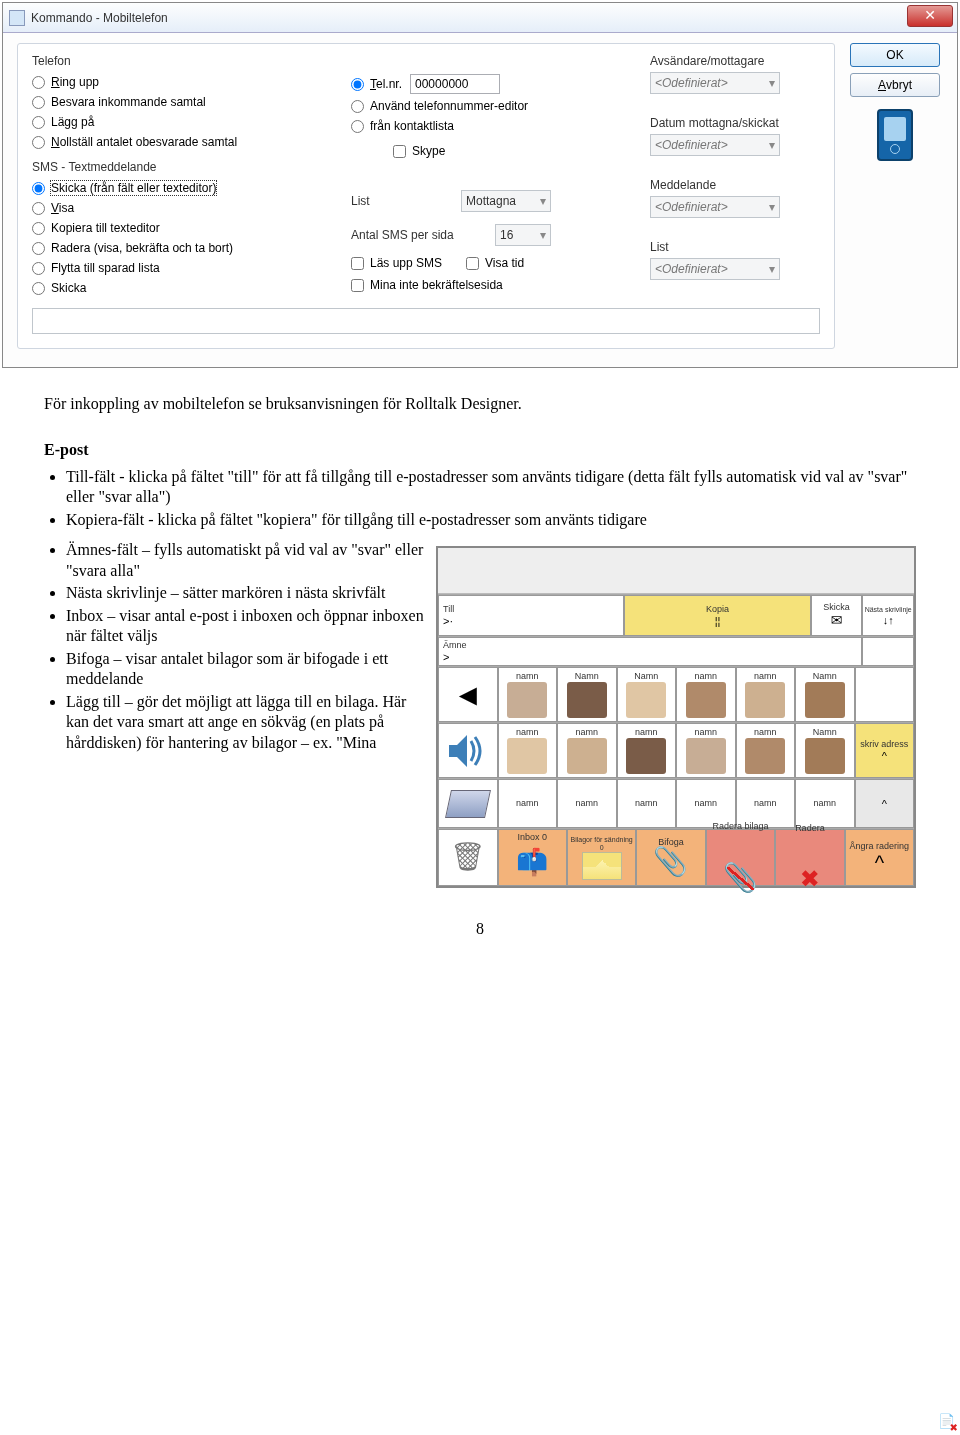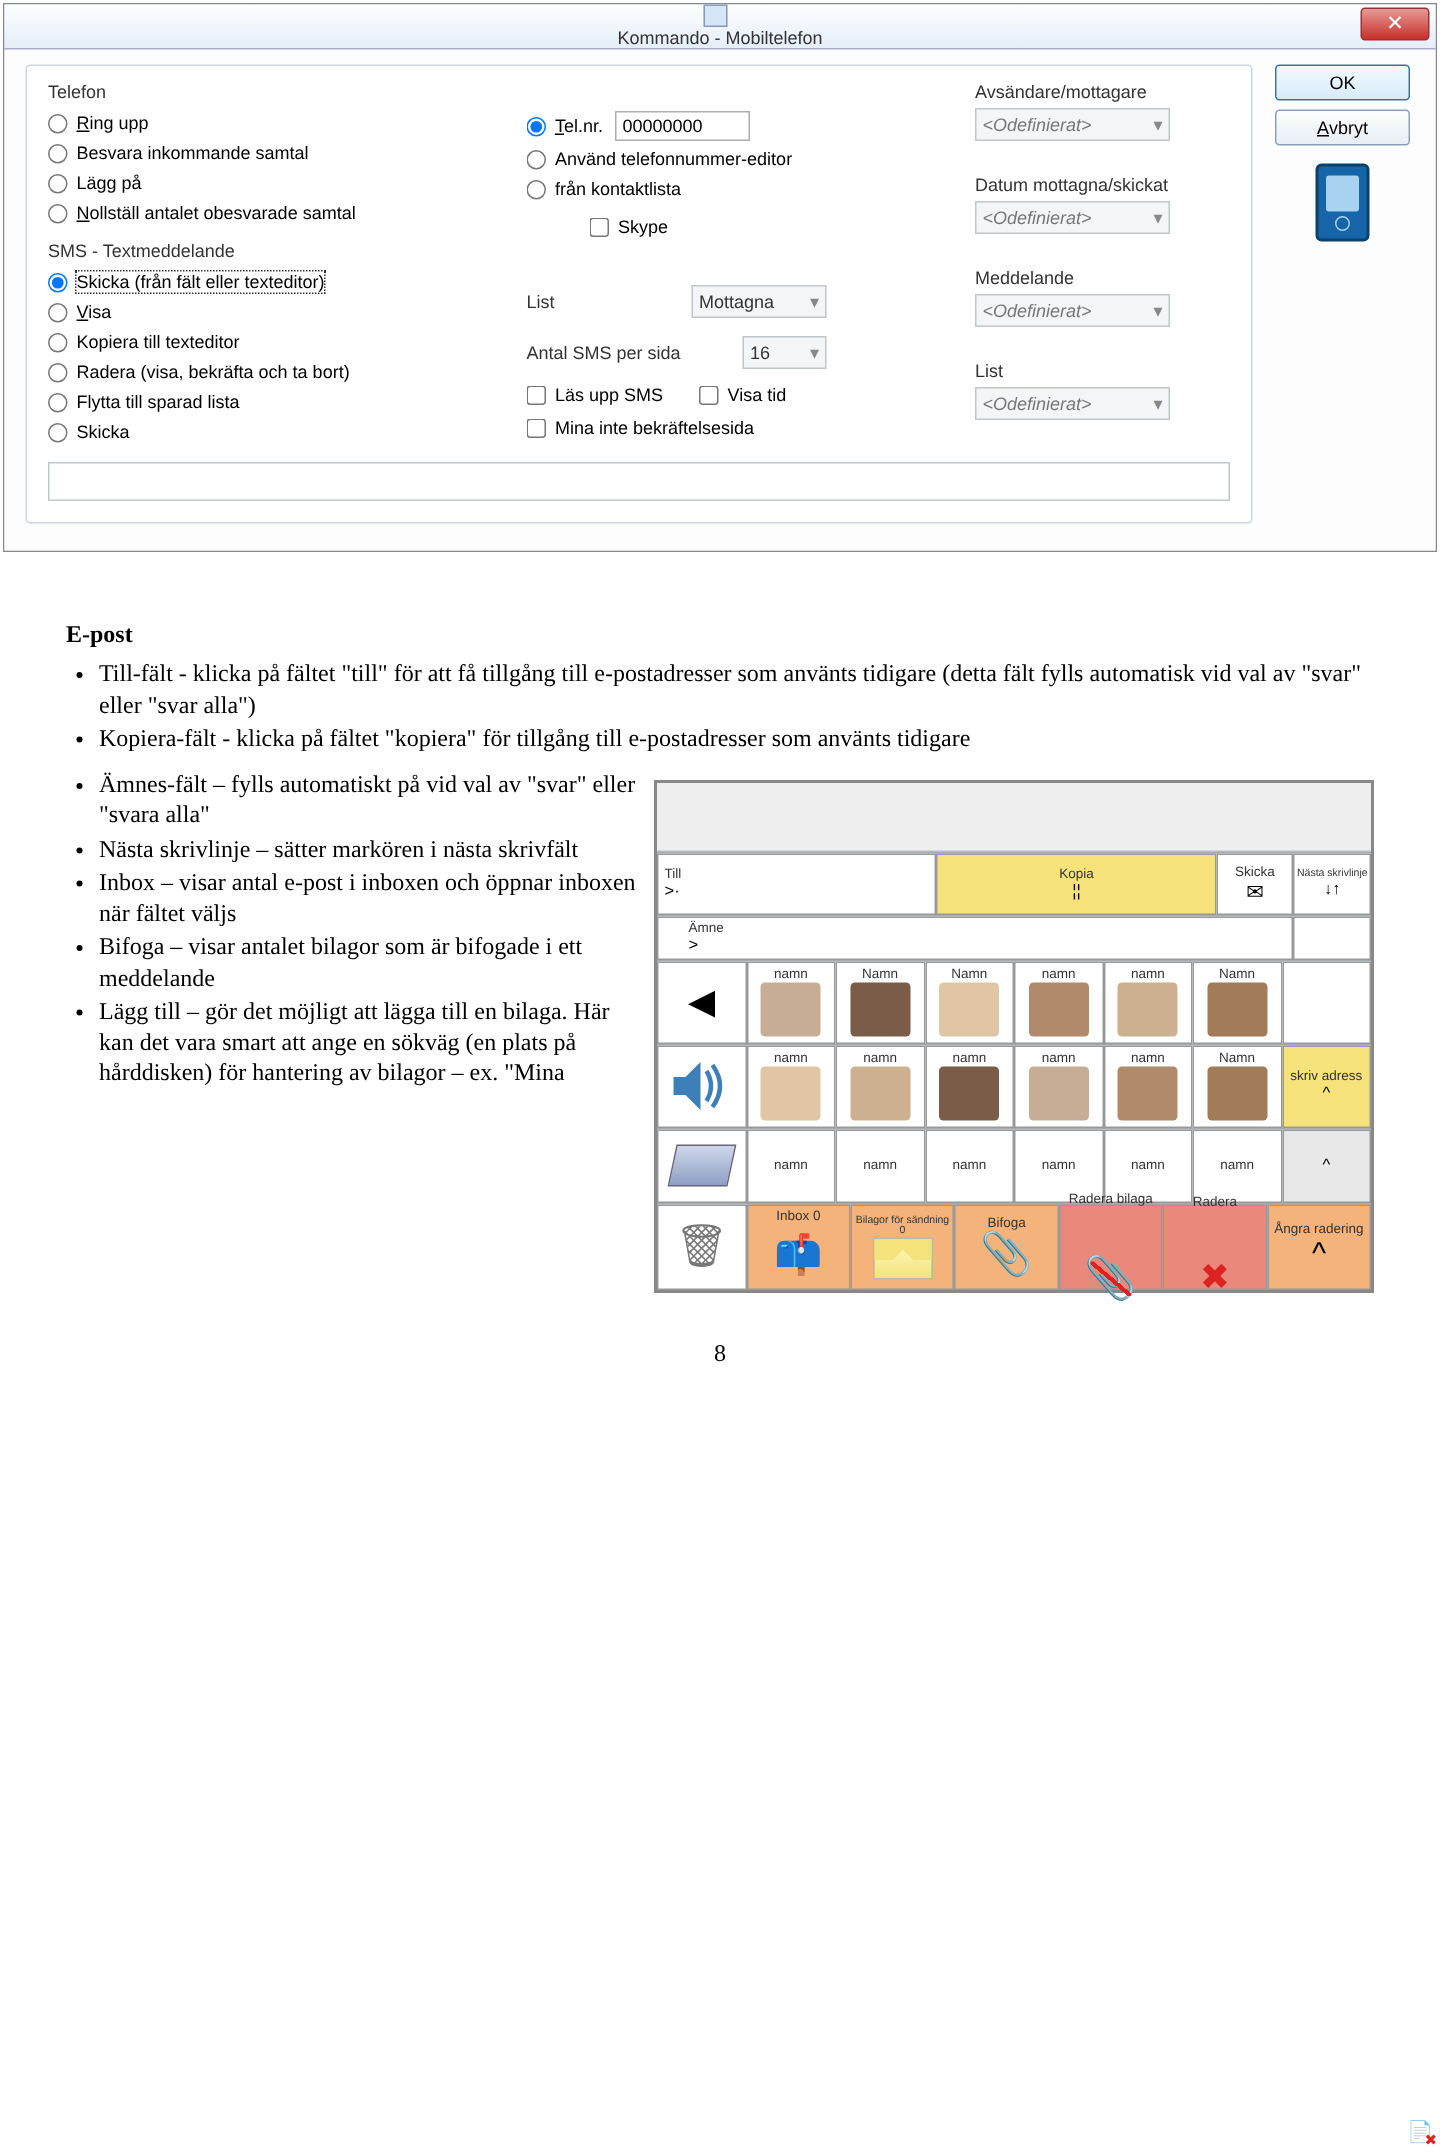--- a/index.html
+++ b/index.html
@@ -1,20 +1,20 @@
 <!DOCTYPE html>
 <html><head>
 <meta charset="utf-8">
 <style>
   * { box-sizing: border-box; margin: 0; padding: 0; }
   body { font-family: "Segoe UI", Tahoma, Arial, sans-serif; font-size: 13px; background: #fff; color: #000; width: 960px; }
   
   
   .dialog { border: 1px solid #888; margin: 2px; background: #fff; }
-  .titlebar { background: linear-gradient(#fdfefe, #e5eef9); border-bottom: 1px solid #aac; height: 30px; display: flex; align-items: center; padding: 0 6px; position: relative; flex-direction: column; }
+  .titlebar { background: linear-gradient(#fdfefe, #e5eef9); border-bottom: 1px solid #aac; height: 30px; display: flex; align-items: center; padding: 0 6px; position: relative; }
   .titlebar-icon { width: 16px; height: 16px; background: #d4e6f7; border: 1px solid #89b; margin-right: 6px; }
   .titlebar-title { font-size: 12px; color: #333; }
   .close-btn { position: absolute; right: 4px; top: 2px; width: 46px; height: 22px; background: linear-gradient(#e49a95,#c9302c); border: 1px solid #933; border-radius: 3px; color: #fff; text-align: center; line-height: 18px; font-size: 14px; cursor: pointer; }
   
   .dialog-body { display: flex; padding: 10px 14px 18px 14px; gap: 12px; background: #fdfdfd; }
   .groupbox { border: 1px solid #cfd6e0; border-radius: 3px; padding: 10px 14px 14px 14px; flex: 1; background: #fff; position: relative; }
   .section-label { font-size: 12px; color: #333; margin: 8px 0 4px 0; }
   .section-label.top { margin-top: 0; }
   
   .cols { display: flex; gap: 28px; justify-content: space-between; }
@@ -230,20 +230,21 @@
     <div class="side-buttons">
       <button class="btn primary">OK</button>
       <button class="btn"><span class="u">A</span>vbryt</button>
       <div class="phone-icon"></div>
     </div>
     <div class="corner-icon"></div>
   </div>
 </div>
 
 <div class="doc">
+  <p>För inkoppling av mobiltelefon se bruksanvisningen för Rolltalk Designer.</p>
   <p style="height:14px"></p>
   <p class="bold">E-post</p>
 
   <ul>
     <li>Till-fält - klicka på fältet "till" för att få tillgång till e-postadresser som använts tidigare (detta fält fylls automatisk vid val av "svar" eller "svar alla")</li>
     <li>Kopiera-fält - klicka på fältet "kopiera" för tillgång till e-postadresser som använts tidigare</li>
   </ul>
 
   <div class="wrap-right">
     <div class="app">
@@ -263,21 +264,21 @@
             <span class="top-label">Skicka</span>
             <span style="font-size:14px;">✉</span>
           </div>
           <div class="cell label" style="width:52px;">
             <span class="top-label" style="font-size:7px">Nästa skrivlinje</span>
             <span class="symbol">↓↑</span>
           </div>
         </div>
 
         <div class="app-row" style="height:30px;">
-          <div class="cell label" style="width:428px; align-items:flex-start; padding-left:20px;">
+          <div class="cell label" style="width:428px; align-items:flex-start; padding-left:4px;">
             <span class="top-label">Ämne</span>
             <span class="symbol">&gt;</span>
           </div>
           <div class="cell label" style="width:52px;"></div>
         </div>
 
         <div class="app-row" style="height:56px;">
           <div class="cell" style="width:60px;">
               <span style="font-size:30px;">◄</span>
             </div>

